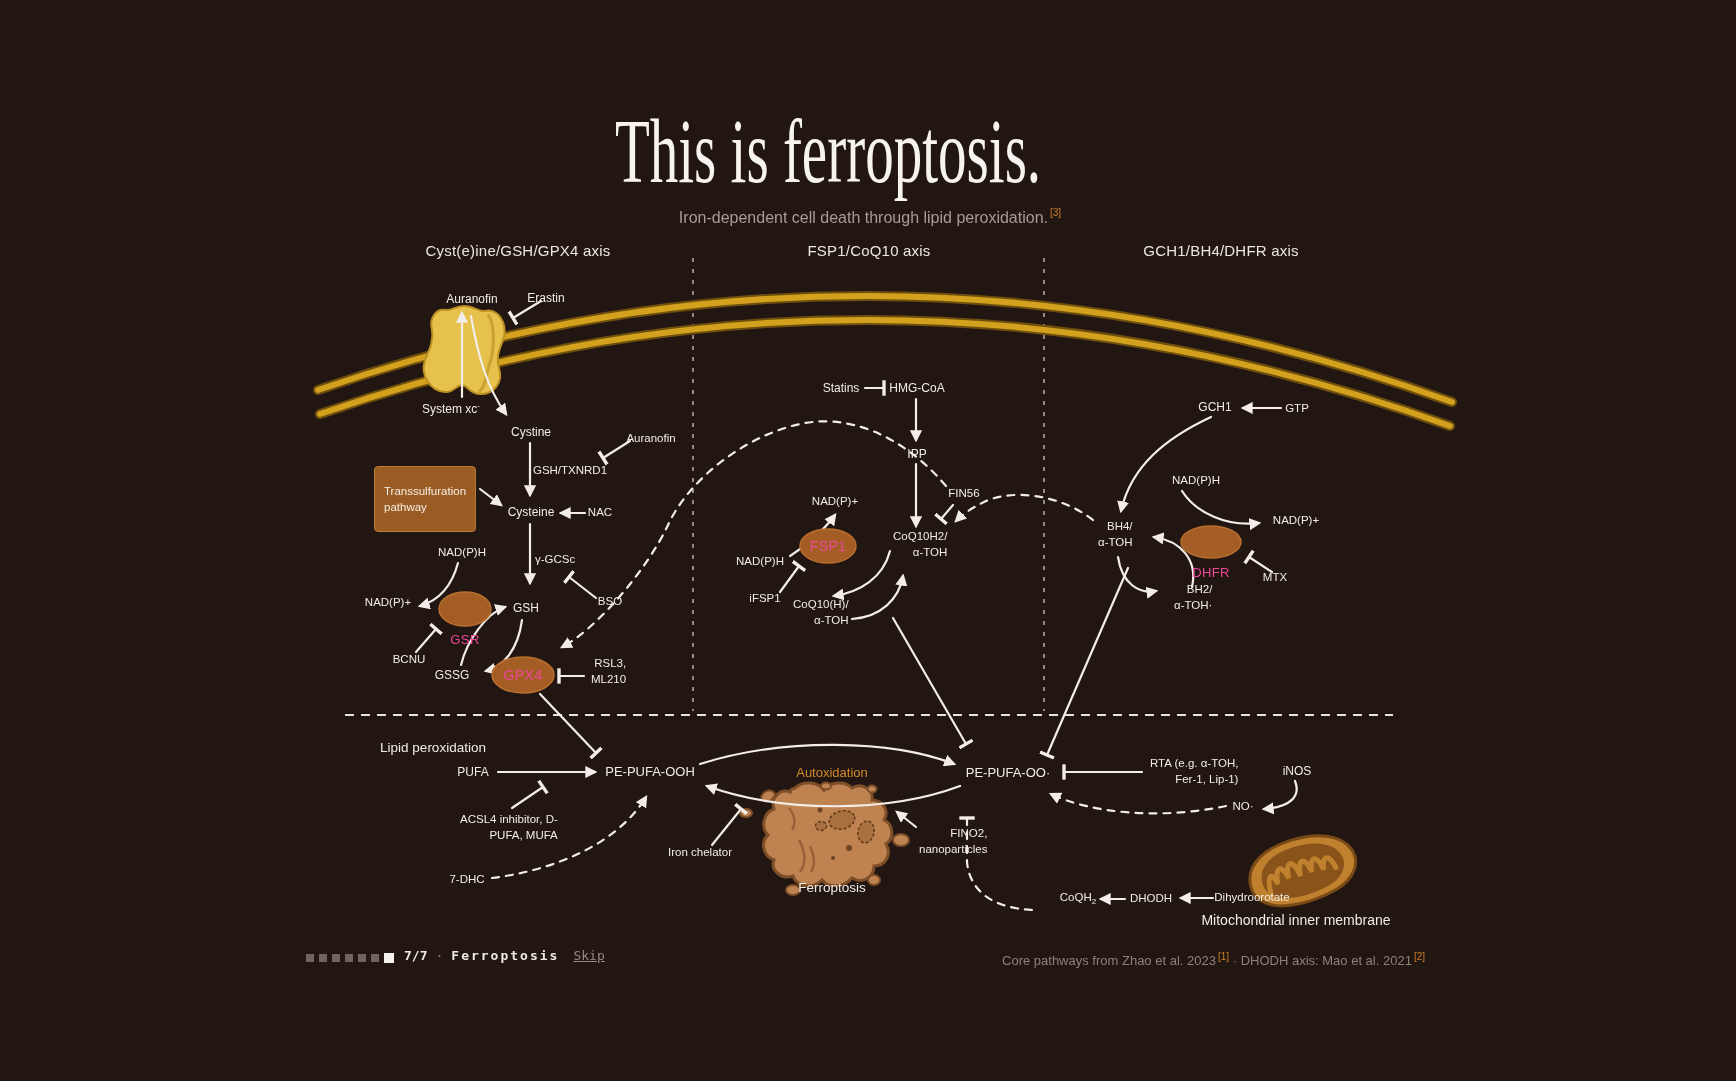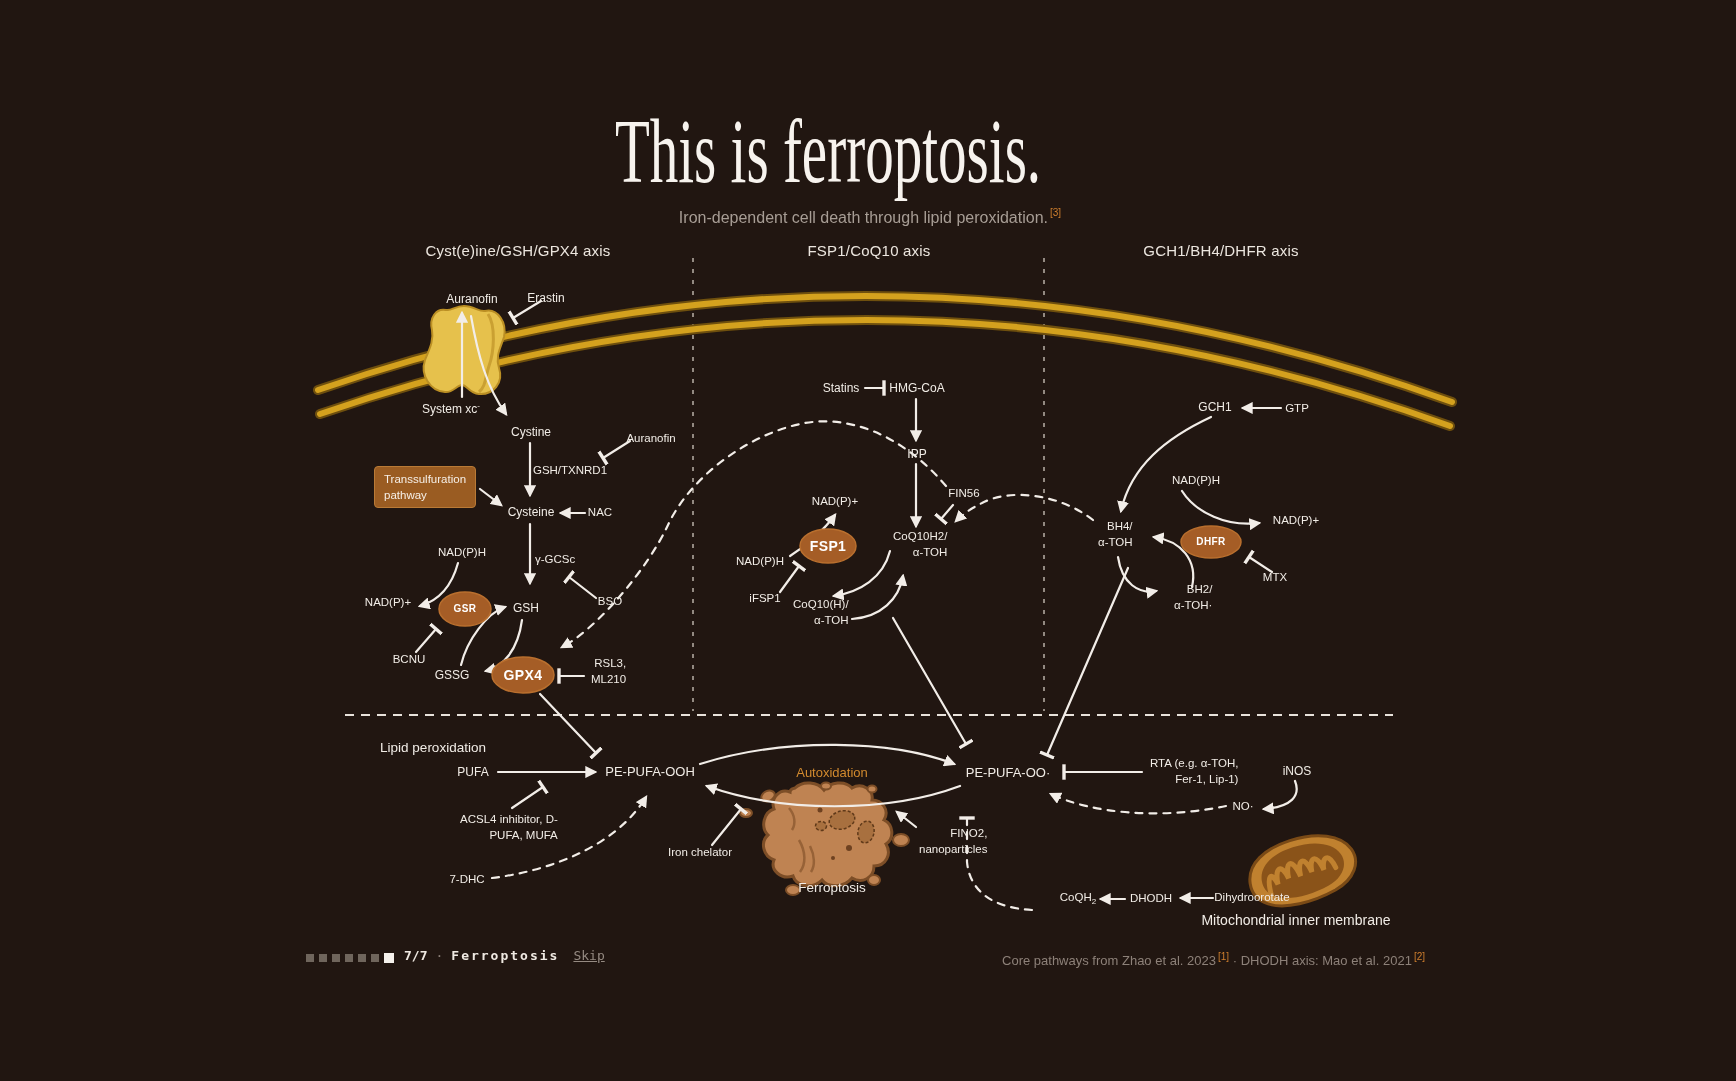--- a/index.html
+++ b/index.html
@@ -14,24 +14,24 @@
   sup.ref{color:#cf7f2e;font-size:10px;margin-left:2px;cursor:pointer;}
   .hdr{position:absolute;transform:translate(-50%,-50%);font-size:15px;color:#ece6df;white-space:nowrap;letter-spacing:.2px;}
   .lbl{position:absolute;transform:translate(-50%,-50%);color:#f1ece6;font-size:12px;line-height:1.35;
     white-space:nowrap;text-align:center;}
   .lbl.tl{transform:none;text-align:right;}
   .sm{font-size:11.5px;}
   .big{font-size:13px;font-weight:500;}
   .sec{font-size:13.5px;}
   .mito-lbl{font-size:14px;text-align:center;}
   .orange{color:#d28a2e;}
-  .node-lbl{font-weight:bold;font-size:14px;color:#ffffff;letter-spacing:.4px;}
-  .node-lbl.n13{font-size:10px;}
+  .node-lbl{font-weight:normal;font-size:14px;color:#ec4899;letter-spacing:.4px;}
+  .node-lbl.n13{font-size:13px;margin-top:31px;}
   .box{position:absolute;left:374px;top:466px;background:#9a5c22;border:1px solid #b97a36;border-radius:4px;
-    color:#f6efe7;font-size:11.5px;line-height:1.4;padding:4px 9px;}
+    color:#f6efe7;font-size:11.5px;line-height:1.4;padding:16px 9px;}
   sub.chem{font-size:8px;}
   sup.chem{font-size:8px;}
   .footer-left{position:absolute;left:306px;top:948px;display:flex;align-items:flex-end;
     font-family:"DejaVu Sans Mono",monospace;font-size:13px;color:#efe9e2;}
   .dots{display:flex;gap:5px;align-items:center;margin-right:10px;}
   .sq{width:8px;height:8px;background:#6f655c;display:inline-block;}
   .sq.active{width:10px;height:10px;background:#f5f1ec;}
   .counter{font-weight:bold;}
   .dot-sep{color:#8d8179;margin:0 8px;}
   .deck-name{font-weight:bold;letter-spacing:2px;}

